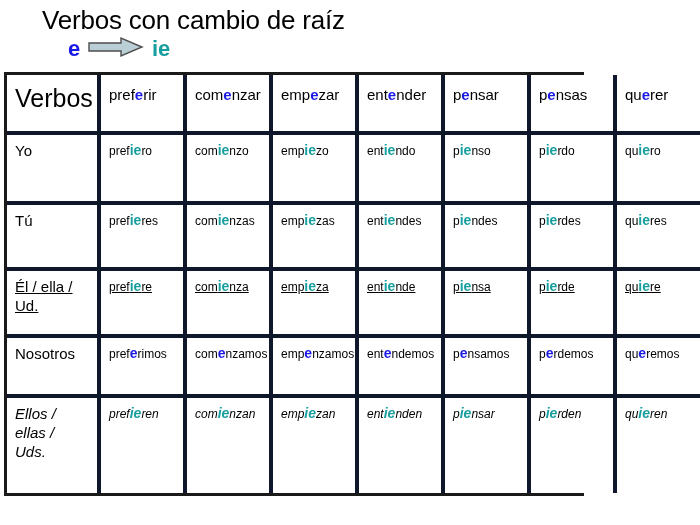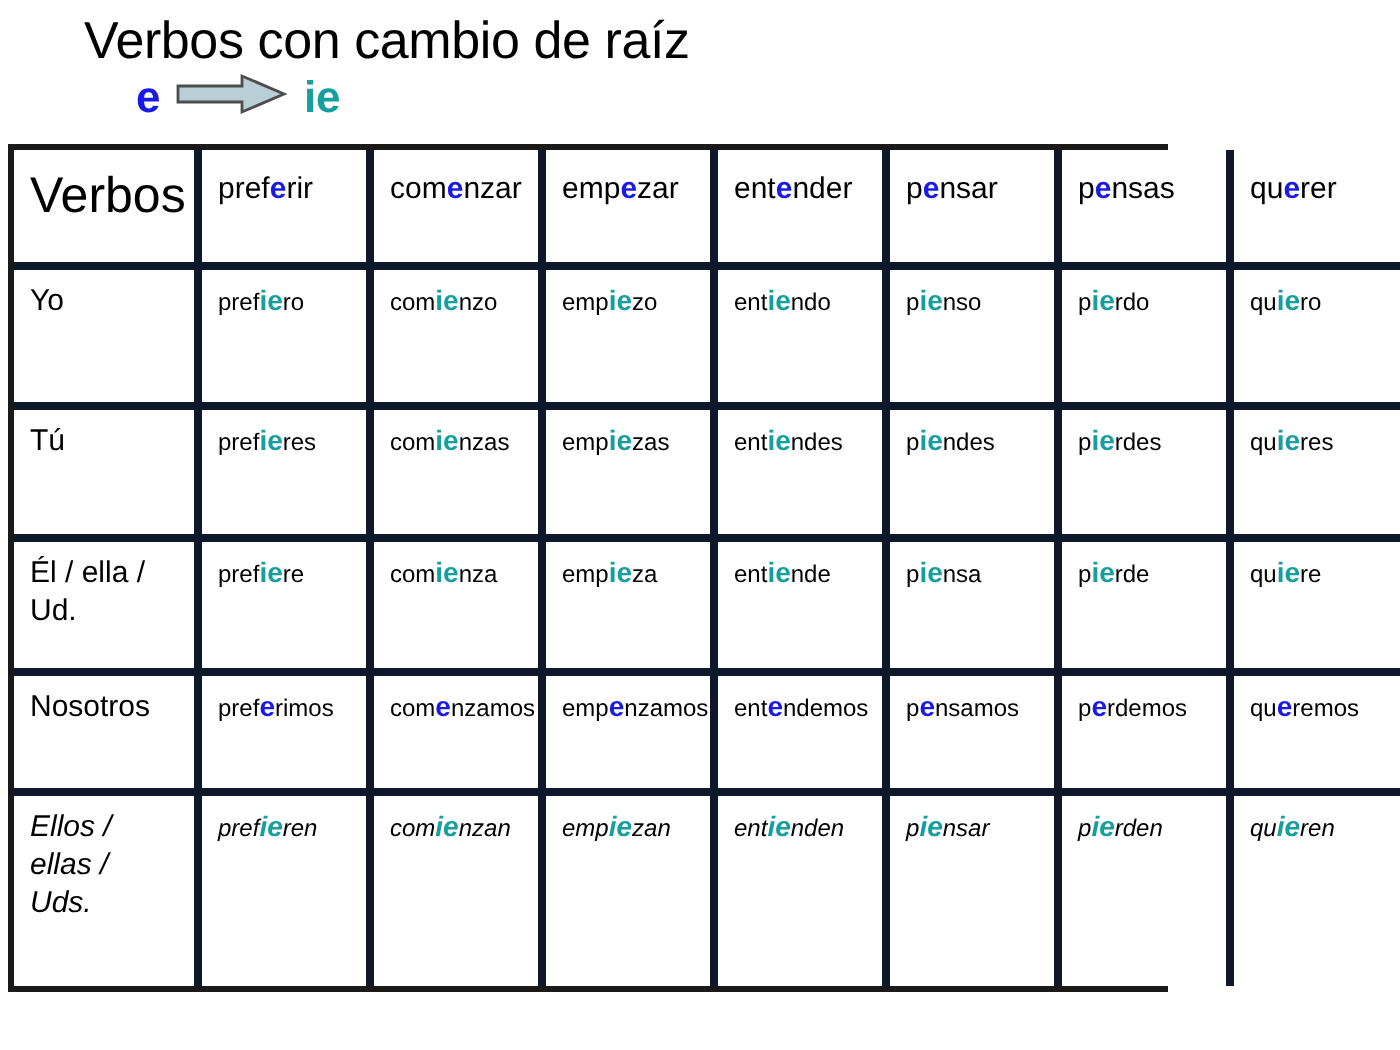--- a/index.html
+++ b/index.html
@@ -78,21 +78,21 @@
   .hdr td{height:58px;}
   .hdr .pron-head{font-size:25px;padding-top:9px;}
   .hdr .verb-head{font-size:15px;padding-top:11px;white-space:nowrap;}
 
   
   .pron-cell{font-size:15px;line-height:1.25;padding-top:10px;}
   .form-cell{font-size:12px;padding-top:14px;white-space:nowrap;}
 
   .r-yo td{height:70px;}
   .r-tu td{height:66px;}
-  .r-el td{height:67px;}
+  .r-el td{height:67px;text-decoration:underline;}
   .r-nos td{height:60px;}
   .r-ellos td{height:97px;}
 
   
   .stem-blue{color:#1a1ae6;font-weight:bold;}
   .stem-teal{color:#179e9e;font-weight:bold;}
   .hdr .verb-head .stem-blue{font-weight:bold;}
   .form-cell .stem-teal{font-size:14px;}
   .form-cell .stem-blue{font-size:14px;}
 </style>

